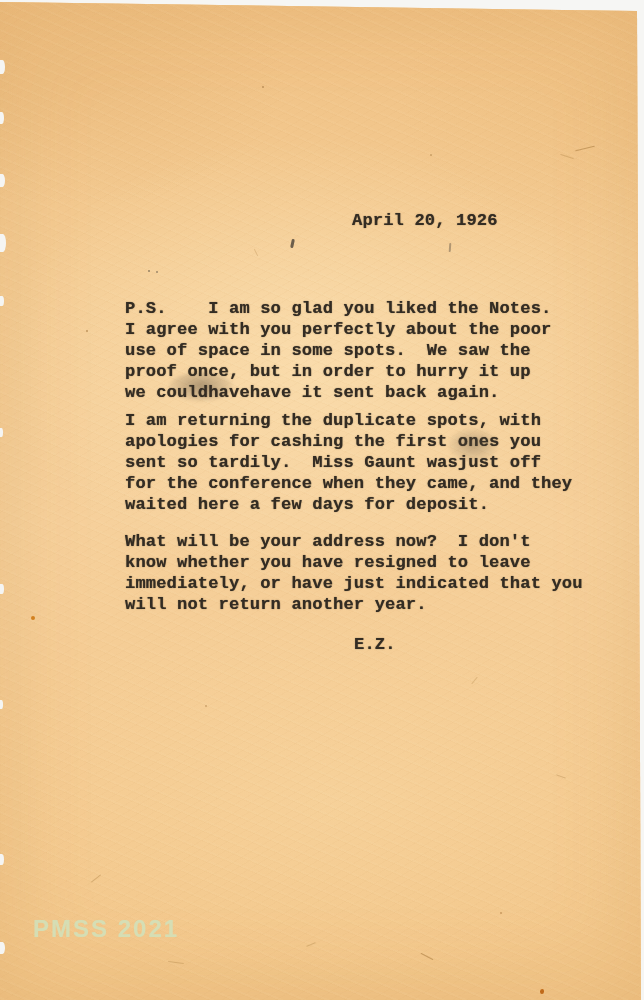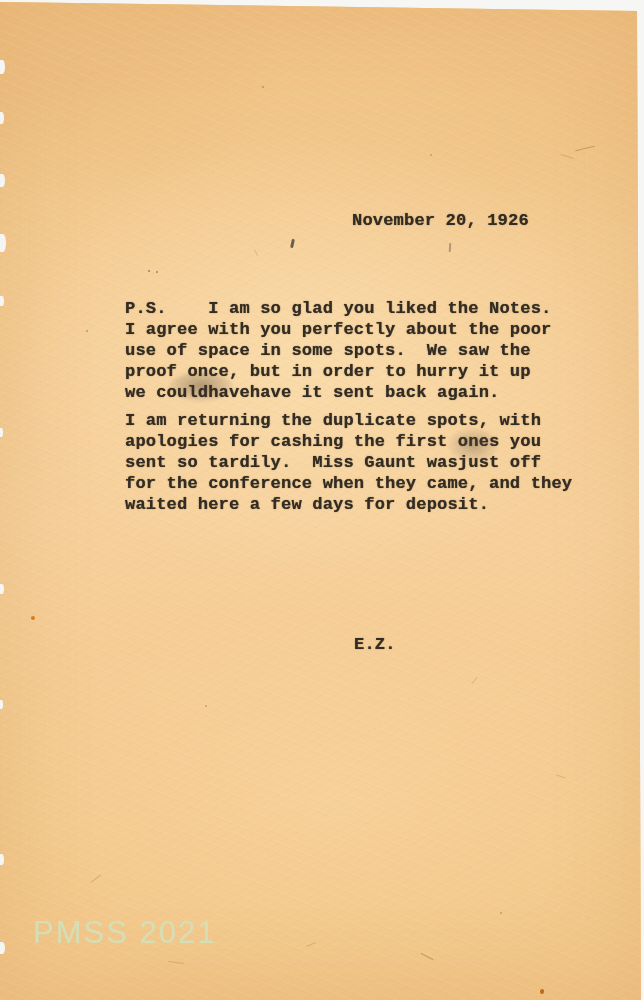--- a/index.html
+++ b/index.html
@@ -40,21 +40,21 @@
     letter-spacing:0.2px;
   }
   .date-line{left:352px;top:210px;}
   .para-1{left:125px;top:298px;}
   .para-2{left:125px;top:410px;}
   .para-3{left:125px;top:531px;}
   .signature{left:354px;top:634px;}
   .watermark{
     position:absolute;left:33px;top:915px;
     font-family:"Liberation Sans","DejaVu Sans",sans-serif;
-    font-size:31px;font-weight:400;letter-spacing:2px;
+    font-size:24px;font-weight:700;letter-spacing:2px;
     color:rgba(209,226,187,0.78);
     text-shadow:0 0 1px rgba(209,226,187,0.4);
   }
   
   .smudge{position:absolute;border-radius:50%;pointer-events:none;}
   .smudge-have{left:168px;top:372px;width:66px;height:30px;
     background:radial-gradient(ellipse at 50% 45%, rgba(58,48,38,0.38), rgba(58,48,38,0.12) 55%, rgba(58,48,38,0) 75%);
     filter:blur(1.5px);}
   .smudge-ones{left:448px;top:428px;width:50px;height:34px;
     background:radial-gradient(ellipse at 50% 50%, rgba(84,76,62,0.34), rgba(84,76,62,0.10) 55%, rgba(84,76,62,0) 78%);
@@ -97,32 +97,36 @@
   .n9{top:854px;width:4px;height:11px;border-radius:0 60% 60% 0;}
   .n10{top:942px;width:5px;height:12px;border-radius:0 60% 60% 0;}
 </style>
 </head>
 <body>
 
 <div class="scan">
   <div class="paper">
     <div class="grain"></div>
 
-    <div class="type date-line">November 20, 1926</div>
+    <div class="type date-line">April 20, 1926</div>
 
     <div class="type para-1">P.S.    I am so glad you liked the Notes.
 I agree with you perfectly about the poor
 use of space in some spots.  We saw the
 proof once, but in order to hurry it up
 we couldhavehave it sent back again.</div>
     <div class="type para-2">I am returning the duplicate spots, with
 apologies for cashing the first ones you
 sent so tardily.  Miss Gaunt wasjust off
 for the conference when they came, and they
 waited here a few days for deposit.</div>
+    <div class="type para-3">What will be your address now?  I don't
+know whether you have resigned to leave
+immediately, or have just indicated that you
+will not return another year.</div>
 
     <div class="type signature">E.Z.</div>
 
     <div class="watermark">PMSS 2021</div>
 
     <div class="smudge smudge-have"></div>
     <div class="smudge smudge-ones"></div>
     <div class="mark mark-apostrophe"></div>
     <div class="mark mark-tick"></div>
     <div class="mark mark-dot-a"></div>

